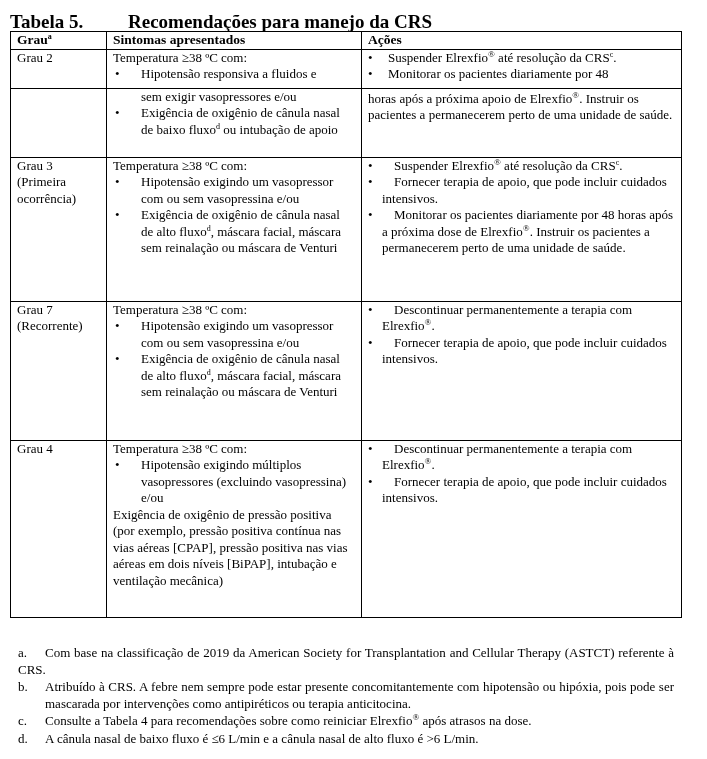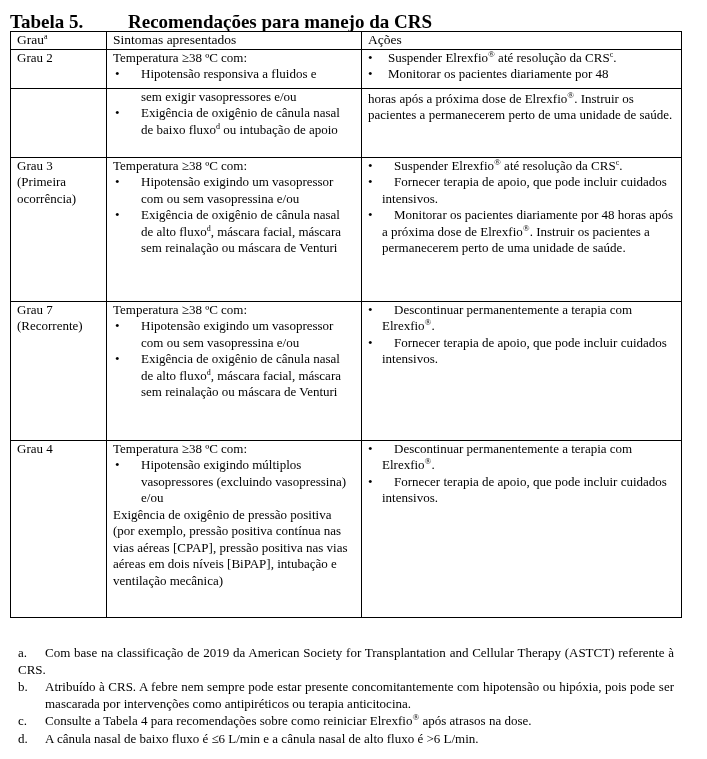--- a/index.html
+++ b/index.html
@@ -10,21 +10,21 @@
   .title { position: absolute; left: 10px; top: 13px; font-weight: bold; font-size: 19px; line-height: 17px; white-space: nowrap; }
   .title .num { display: inline-block; width: 118px; }
   table.crs {
     position: absolute; left: 10px; top: 31px; width: 671px;
     border-collapse: collapse; table-layout: fixed;
   }
   table.crs td, table.crs th {
     border: 1px solid #000; vertical-align: top; padding: 0 6px 0 6px;
     font-size: 13px; line-height: 16.5px; text-align: left; font-weight: normal;
   }
-  table.crs th { font-weight: normal; font-size: 13.5px; height: 16px; }
+  table.crs th { font-weight: bold; font-size: 13.5px; height: 16px; }
   col.c1 { width: 96px; } col.c2 { width: 255px; } col.c3 { width: 320px; }
   .bl { display: flex; margin: 0; }
   .bl .dot { width: 26px; flex: none; padding-left: 2px; }
   .bl .txt { flex: 1; }
   .act { display: flex; margin: 0; }
   .act .dot { width: 14px; flex: none; padding-left: 0; }
   .act .txt { flex: 1; }
   .act .txt .first { padding-left: 12px; }
   .act.tight .txt .first { padding-left: 6px; }
   .act.tight { }
@@ -89,21 +89,21 @@
       <div class="bl">
         <span class="dot"></span>
         <span class="txt">sem exigir vasopressores e/ou</span>
       </div>
       <div class="bl">
         <span class="dot">•</span>
         <span class="txt"><span>Exigência de oxigênio de cânula nasal de baixo fluxo</span><sup>d</sup><span> ou intubação de apoio</span></span>
       </div>
     </td>
     <td>
-      <div style="padding-top:2px;"><span>horas após a próxima dose de Elrexfio</span><span class="reg">®</span><span>. Instruir os pacientes a permanecerem perto de uma unidade de saúde.</span></div>
+      <div style="padding-top:2px;"><span>horas após a próxima apoio de Elrexfio</span><span class="reg">®</span><span>. Instruir os pacientes a permanecerem perto de uma unidade de saúde.</span></div>
     </td>
   </tr>
 
   <tr class="r-grau3a">
     <td>Grau 3 (Primeira ocorrência)</td>
     <td>
       <div>Temperatura ≥38 ºC com:</div>
       <div class="bl">
         <span class="dot">•</span>
         <span class="txt">Hipotensão exigindo um vasopressor com ou sem vasopressina e/ou</span>

